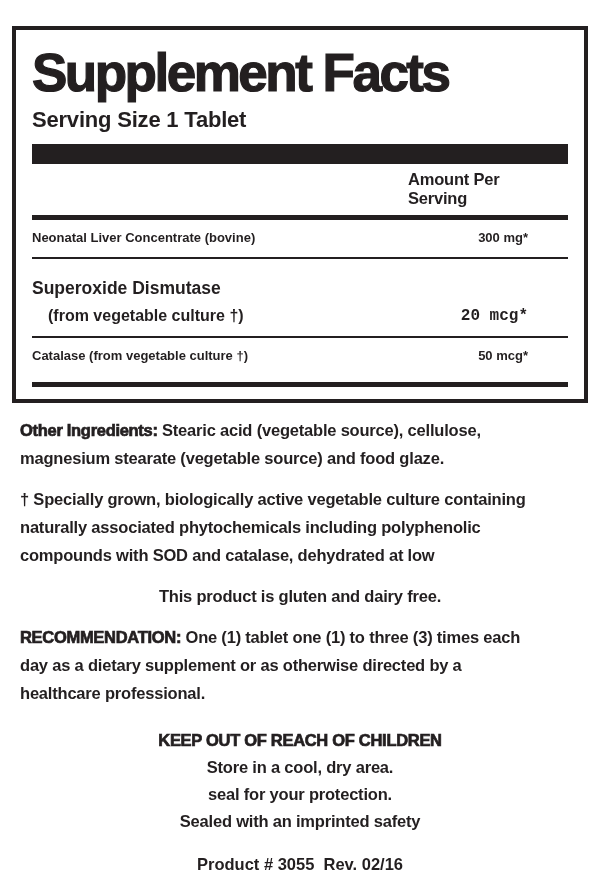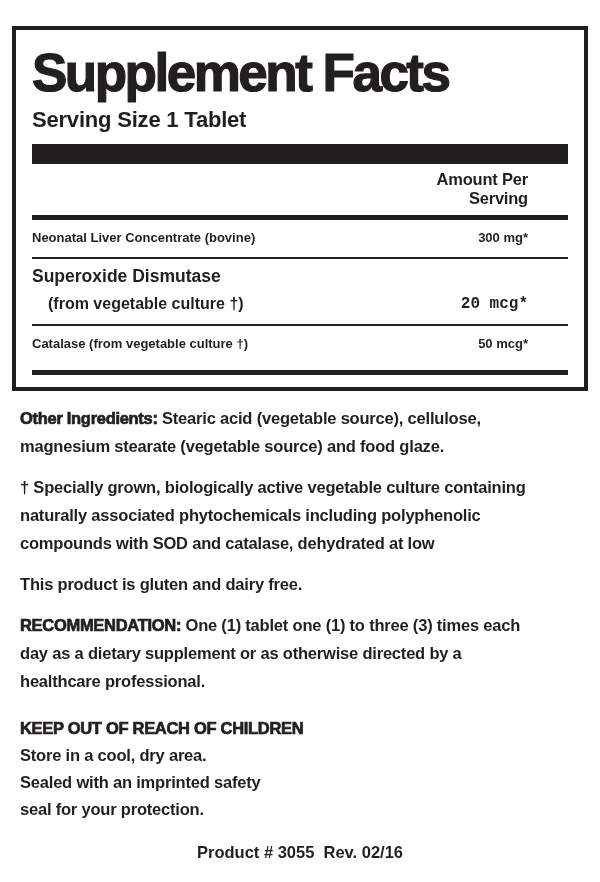--- a/index.html
+++ b/index.html
@@ -38,37 +38,37 @@
     letter-spacing: -0.2px;
   }
   .bar-thick {
     height: 20px;
     background: #231f20;
     margin-top: 11px;
   }
   .amount-header {
     width: 120px;
     margin: 6px 40px 0 auto;
-    text-align: right;
+    text-align: left;
     font-size: 16.5px;
     line-height: 19px;
     letter-spacing: -0.2px;
   }
   .rule-med { border-top: 5px solid #231f20; margin-top: 7px; }
   .rule-thin { border-top: 2px solid #231f20; }
   .fact-row {
     display: flex;
     justify-content: space-between;
     align-items: flex-end;
     font-size: 13px;
     line-height: 24px;
     padding: 6px 0 7px 0;
   }
   .fact-row .amount { padding-right: 40px; white-space: nowrap; }
-  .fact-name-line { font-size: 17.5px; line-height: 24px; padding-top: 5px; }
+  .fact-name-line { font-size: 17.5px; line-height: 24px; padding-top: 5px; margin-top: 12px; }
   .fact-subrow {
     display: flex;
     justify-content: space-between;
     align-items: flex-end;
     font-size: 16px;
     line-height: 24px;
     padding: 4px 0 8px 0;
   }
   .fact-subrow .indent { padding-left: 16px; }
   .fact-subrow .amount { padding-right: 40px; white-space: nowrap; font-family: Liberation Mono, monospace; }
@@ -80,21 +80,21 @@
   }
   
   .copy {
     margin: 13px 20px 0 20px;
     font-size: 16.5px;
     line-height: 28px;
     letter-spacing: -0.2px;
   }
   .copy .line { white-space: nowrap; }
   .heavy { -webkit-text-stroke: 0.7px #231f20; letter-spacing: -0.3px; }
-  .center { }
+  .center { text-align: center; }
   .storage-block { margin-top: 20px; line-height: 27px; }
   .product-line {
     margin-top: 20px;
     text-align: center;
     font-size: 16.5px;
     white-space: pre-wrap;
   }
 </style>
 </head>
 <body>
@@ -155,19 +155,19 @@
 
   <p class="copy">
     <span class="line"><span class="heavy">RECOMMENDATION:</span><span> One (1) tablet one (1) to three (3) times each</span></span><br>
     <span class="line">day as a dietary supplement or as otherwise directed by a</span><br>
     <span class="line">healthcare professional.</span>
   </p>
 
   <div class="copy center storage-block">
     <div class="heavy">KEEP OUT OF REACH OF CHILDREN</div>
     <div>Store in a cool, dry area.</div>
+    <div>seal for your protection.</div>
     <div>Sealed with an imprinted safety</div>
-    <div>seal for your protection.</div>
   </div>
 
   <div class="product-line">Product # 3055  Rev. 02/16</div>
 
 </div>
 
 </body></html>

